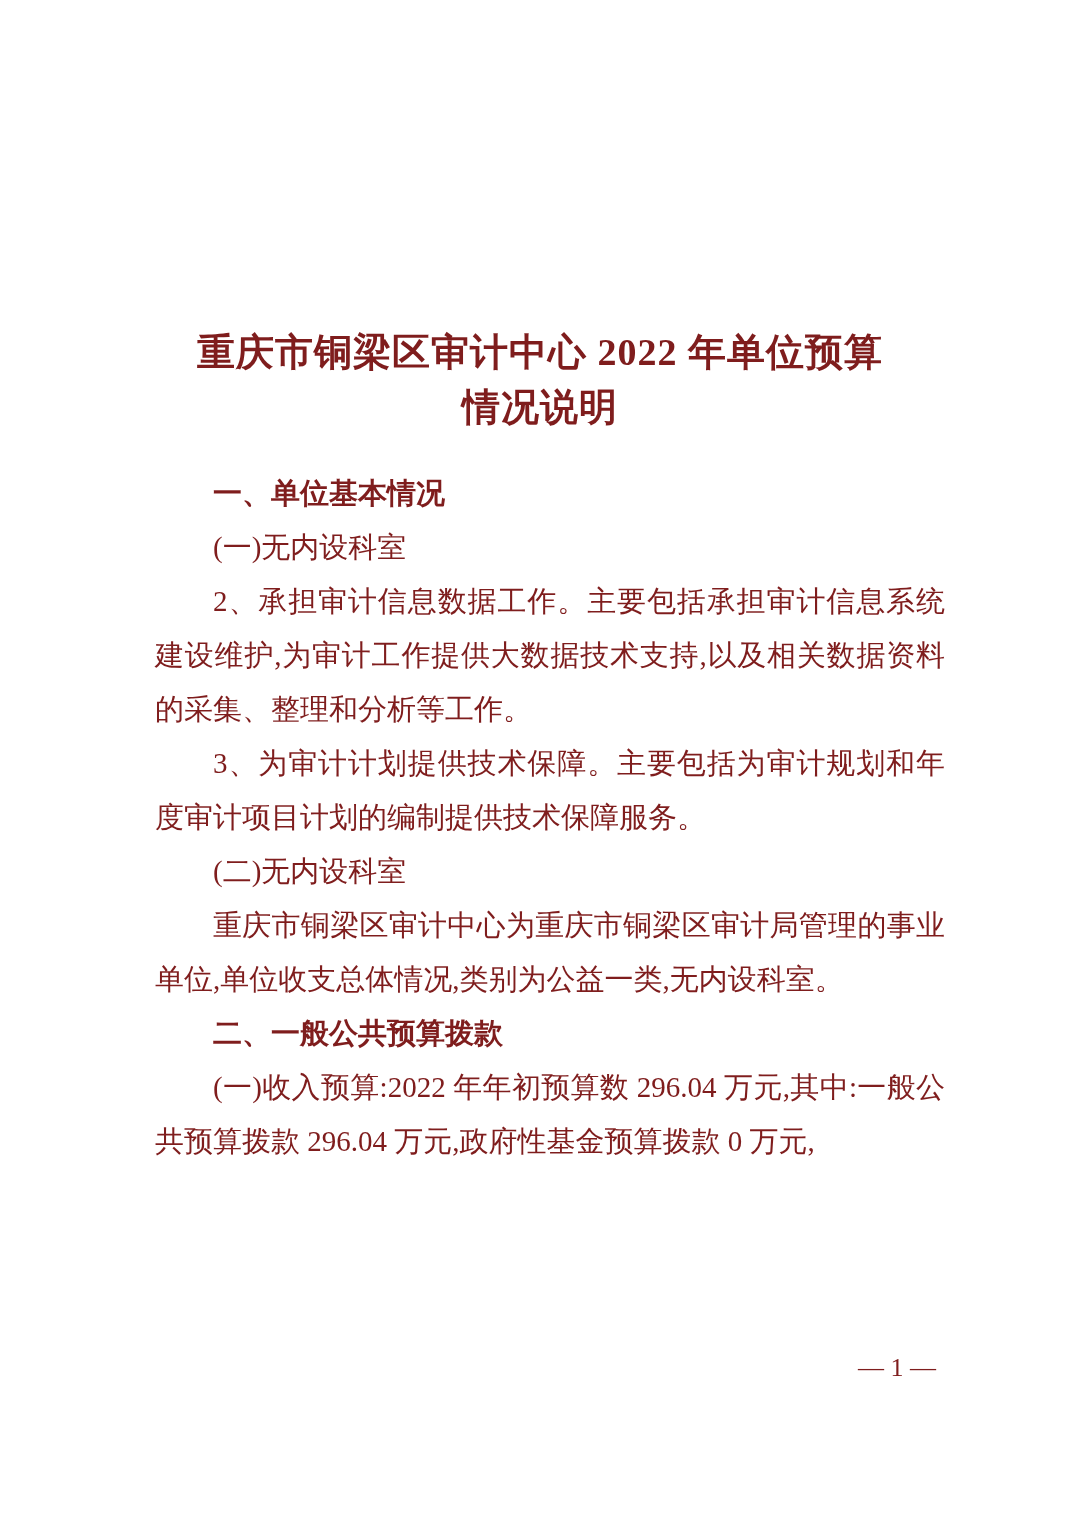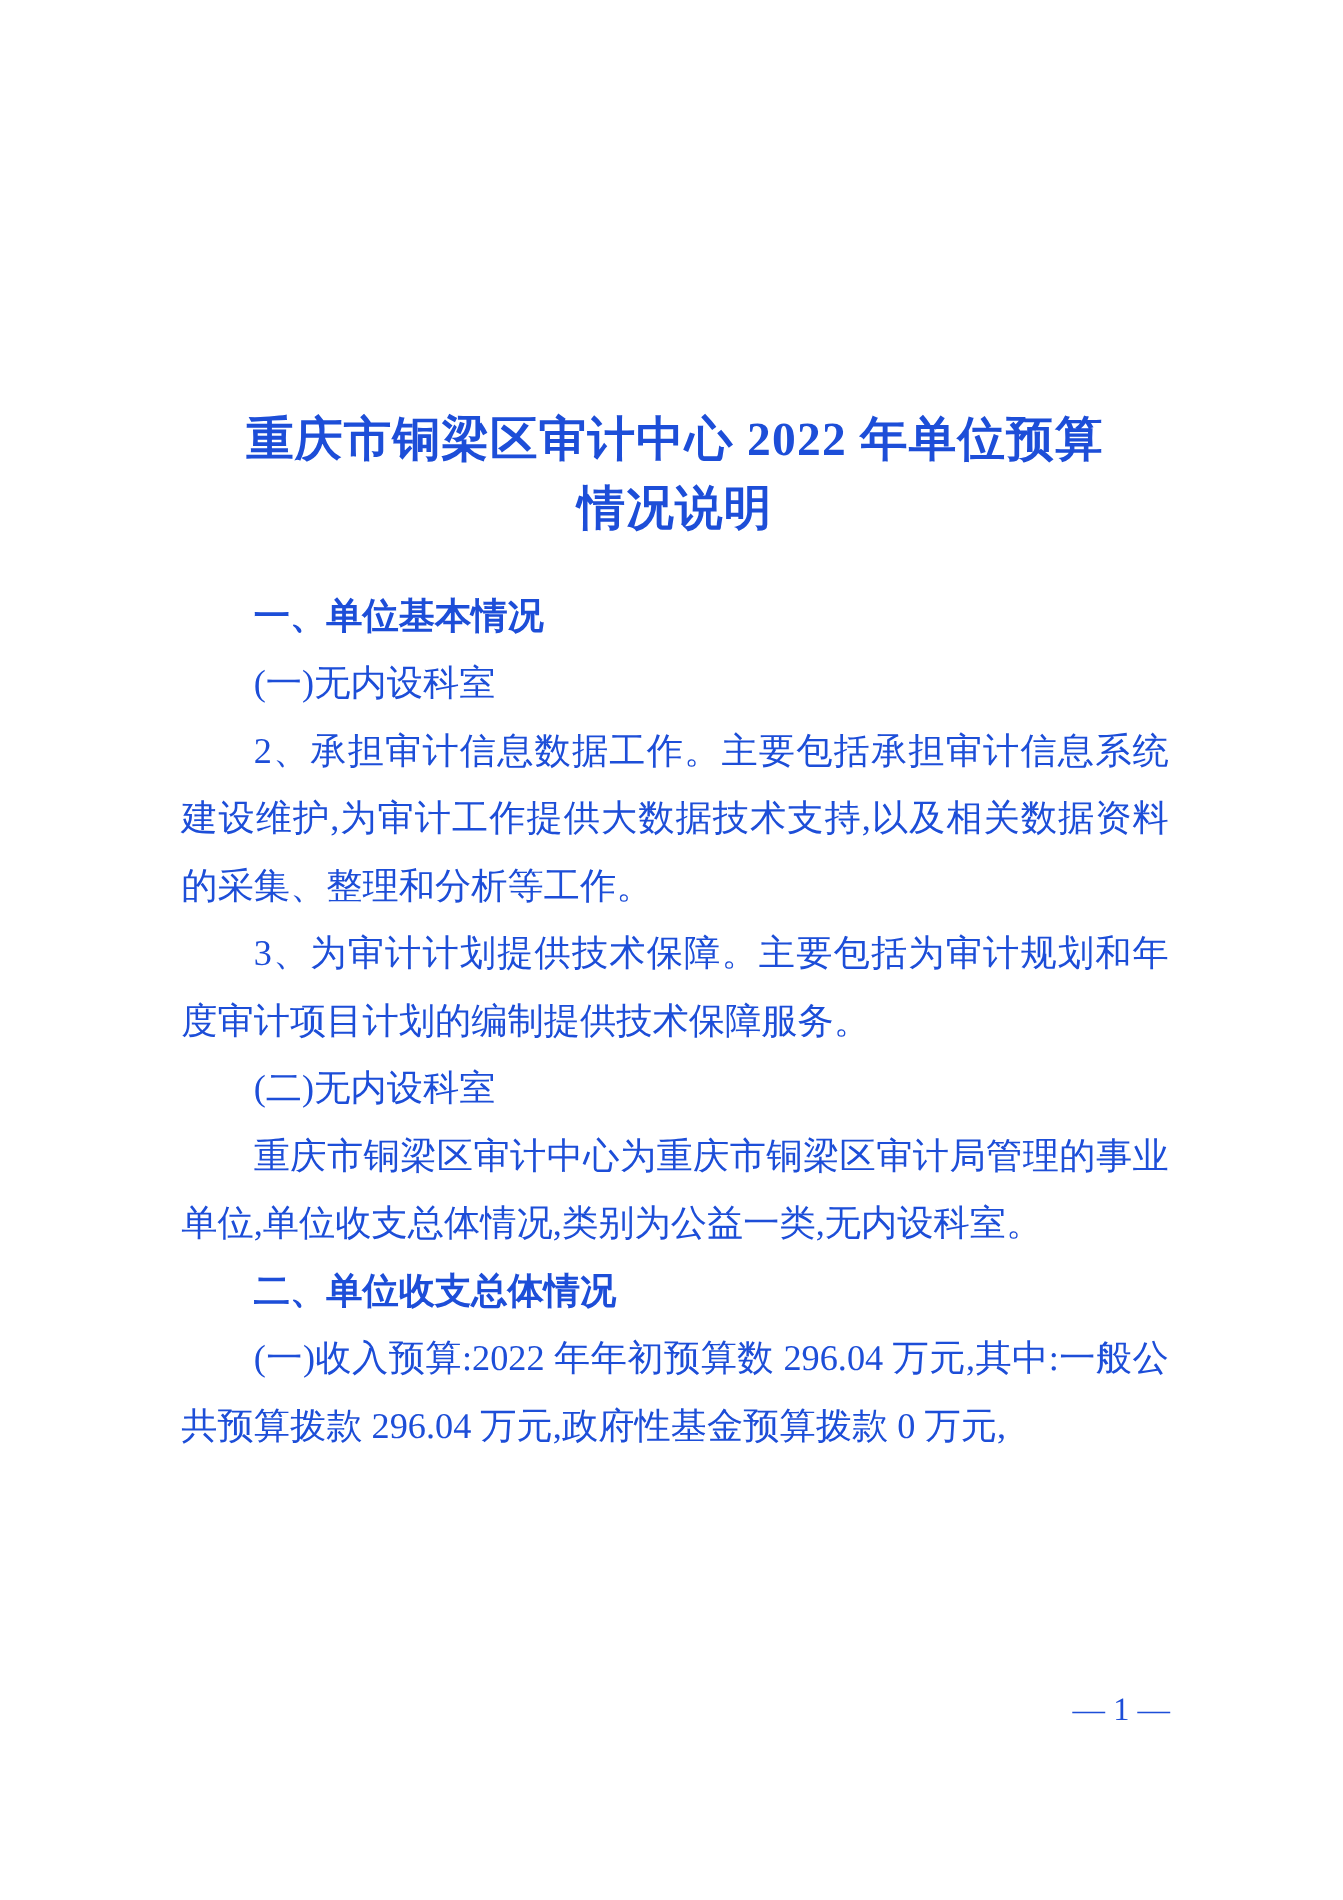--- a/index.html
+++ b/index.html
@@ -5,21 +5,21 @@
   html, body {
     margin: 0;
     padding: 0;
     background: #ffffff;
   }
   .page {
     position: relative;
     width: 1074px;
     height: 1520px;
     background: #ffffff;
-    color: #1d4ed8;
+    color: #7f1d1d;
     overflow: hidden;
     font-family: "Liberation Serif", "DejaVu Serif", serif;
     border-radius: 26px;
   }
   .doc-title {
     position: absolute;
     top: 300px;
     left: 145px;
     width: 790px;
     text-align: center;
@@ -28,21 +28,21 @@
     line-height: 55px;
     font-family: "Liberation Serif", "DejaVu Serif", serif;
     letter-spacing: 1px;
   }
   .doc-title .title-line {
     display: block;
   }
   .content {
     position: absolute;
     top: 466px;
-    left: 145px;
+    left: 155px;
     width: 790px;
     font-size: 29px;
     line-height: 54px;
     text-align: justify;
     text-justify: inter-character;
   }
   .content p {
     margin: 0;
     padding: 0;
     text-indent: 2em;
@@ -74,19 +74,19 @@
     <span class="title-line">情况说明</span>
   </h1>
 
   <div class="content">
     <p class="para-heading">一、单位基本情况</p>
     <p class="para-sub">(一)无内设科室</p>
     <p class="para-body">2、承担审计信息数据工作。主要包括承担审计信息系统建设维护,为审计工作提供大数据技术支持,以及相关数据资料的采集、整理和分析等工作。</p>
     <p class="para-body">3、为审计计划提供技术保障。主要包括为审计规划和年度审计项目计划的编制提供技术保障服务。</p>
     <p class="para-sub">(二)无内设科室</p>
     <p class="para-body">重庆市铜梁区审计中心为重庆市铜梁区审计局管理的事业单位,单位收支总体情况,类别为公益一类,无内设科室。</p>
-    <p class="para-heading">二、单位收支总体情况</p>
+    <p class="para-heading">二、一般公共预算拨款</p>
     <p class="para-body">(一)收入预算:2022 年年初预算数 296.04 万元,其中:一般公共预算拨款 296.04 万元,政府性基金预算拨款 0 万元,</p>
   </div>
 
   <div class="page-number">— 1 —</div>
 
 </div>
 
 </body></html>

